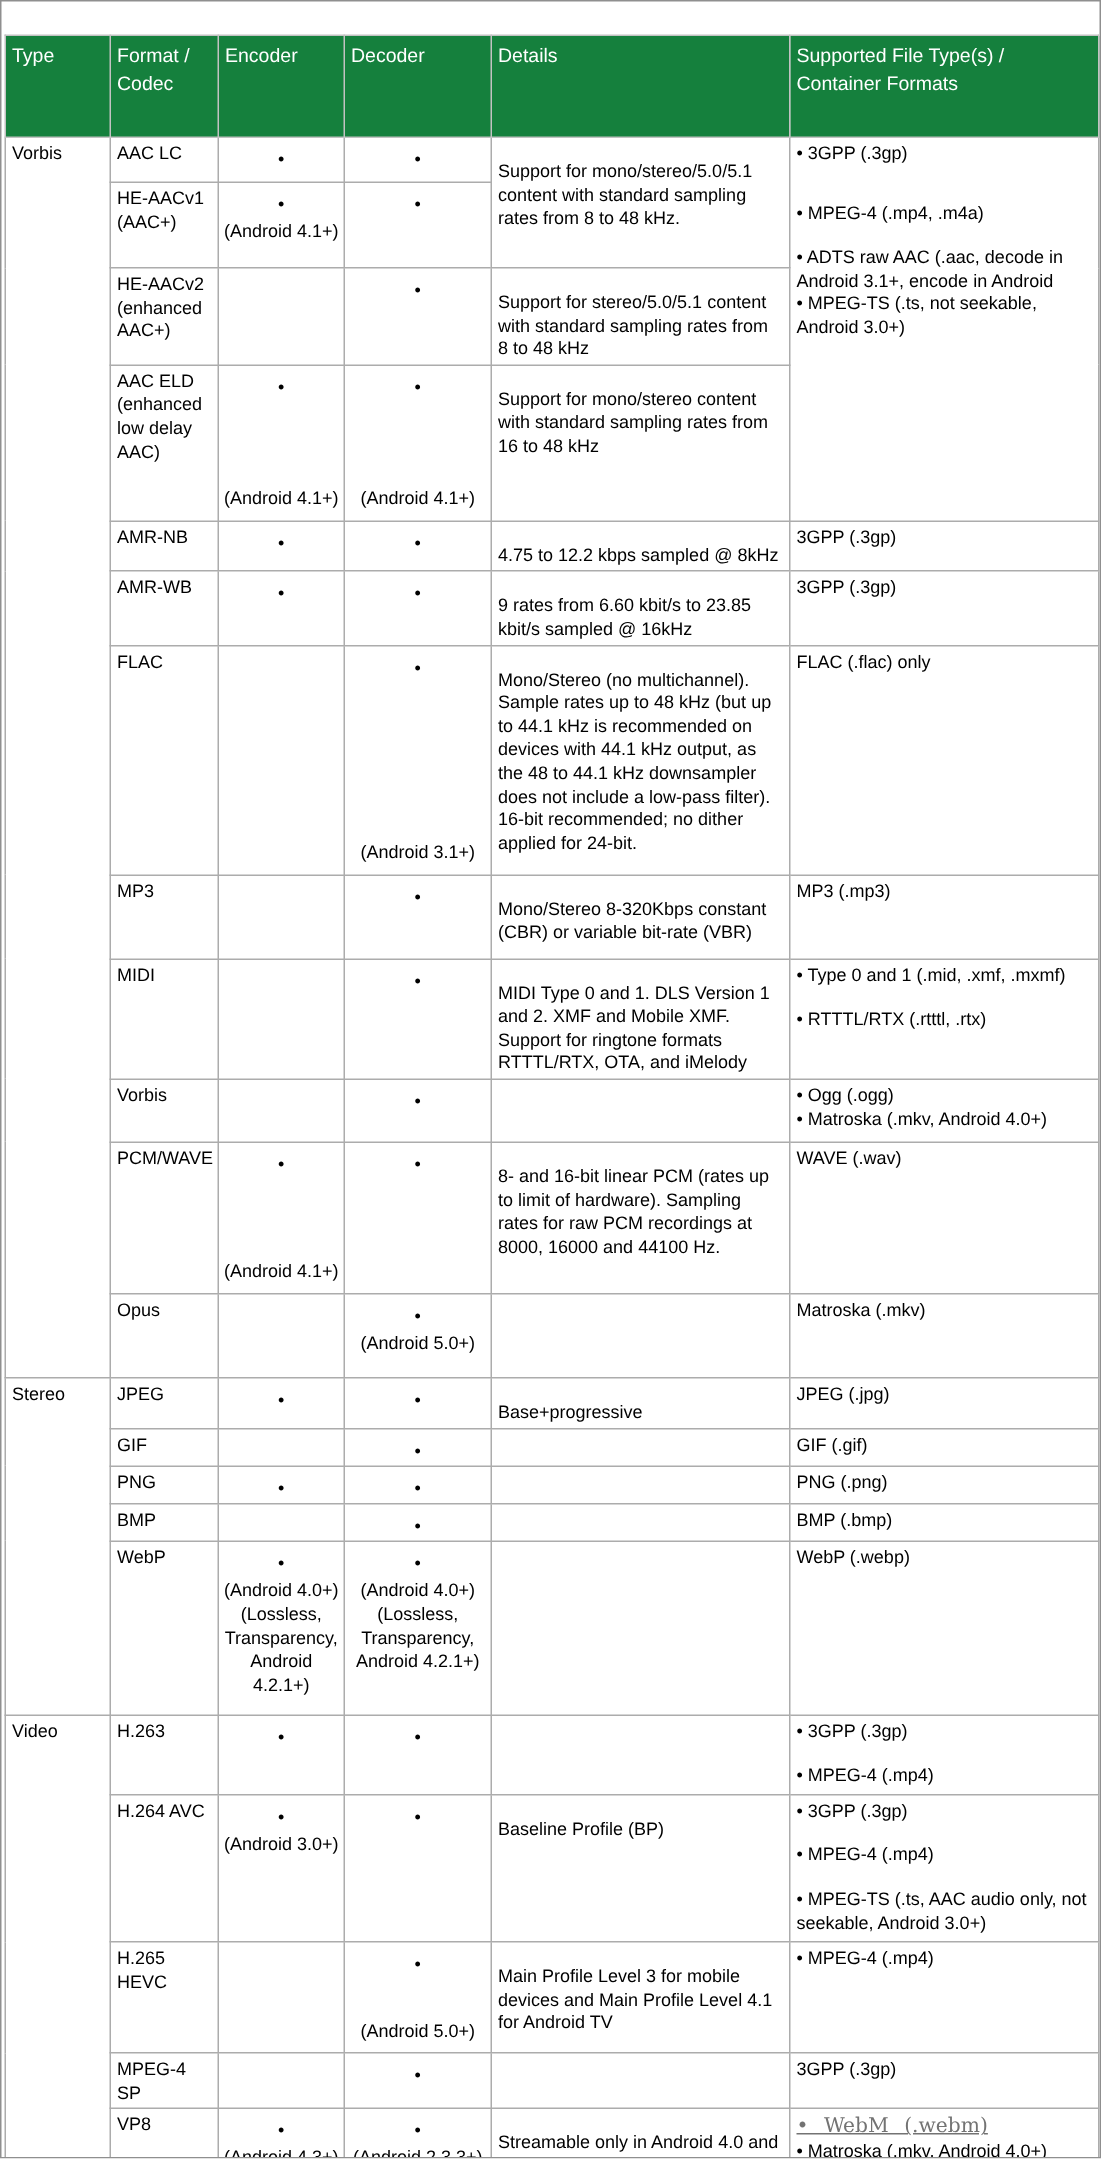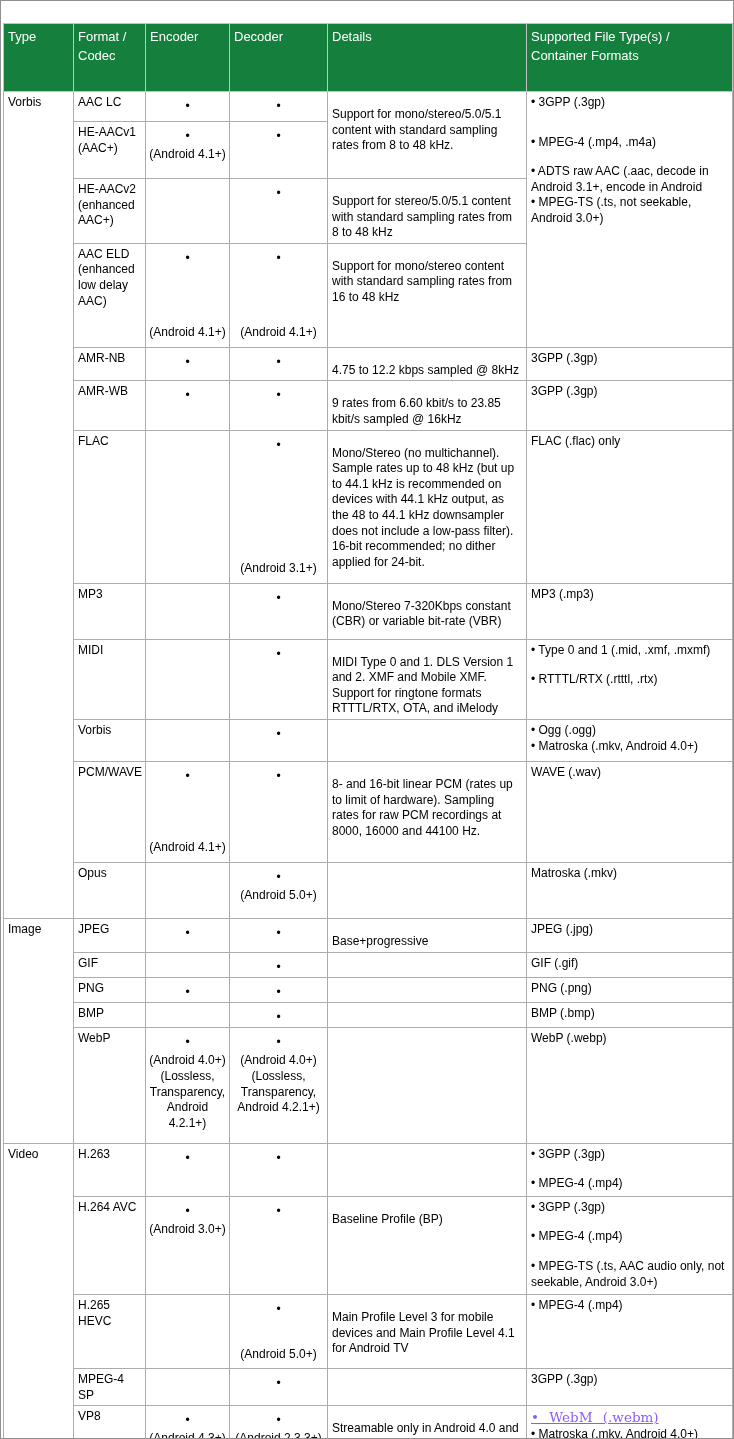--- a/index.html
+++ b/index.html
@@ -20,21 +20,21 @@
   .dot    { display:block; font-size:12px; line-height:11px; margin-top:3px; }
   .note   { display:block; margin-top:5px; }
   .note2  { display:block; margin-top:1px; }
   .bnote  { position:absolute; left:0; right:0; bottom:6px; text-align:center; }
   td.det  { padding-top:15px; }
   td.sup  { padding-top:3px; }
   td.sup .p { margin:0 0 14px 0; }
   td.sup .p.mb-lg { margin-bottom:24px; }
   td.sup .p.mb-0  { margin-bottom:0; }
   td.sup .p:last-child { margin-bottom:2px; }
-  .webm { color:#8b5cf6; font-family:"DejaVu Serif", serif; font-size:13.5px;
+  .webm { color:#737373; font-family:"DejaVu Serif", serif; font-size:13.5px;
           text-decoration:underline; word-spacing:6px; cursor:pointer; }
 </style>
 </head>
 <body>
 
 <div class="page">
 
   <table class="media">
     <colgroup>
       <col class="c-type">
@@ -139,21 +139,21 @@
       <td class="sup">
             <div class="p">FLAC (.flac) only</div>
           </td>
     </tr>
     <tr style="height:56px">
       <td class="fmt">MP3</td>
       <td class="ed"></td>
       <td class="ed">
             <span class="dot">•</span>
           </td>
-      <td class="det">Mono/Stereo 7-320Kbps constant (CBR) or variable bit-rate (VBR)</td>
+      <td class="det">Mono/Stereo 8-320Kbps constant (CBR) or variable bit-rate (VBR)</td>
       <td class="sup">
             <div class="p">MP3 (.mp3)</div>
           </td>
     </tr>
     <tr style="height:68px">
       <td class="fmt">MIDI</td>
       <td class="ed"></td>
       <td class="ed">
             <span class="dot">•</span>
           </td>
@@ -196,21 +196,21 @@
             <span class="dot">•</span>
             <span class="note">(Android 5.0+)</span>
           </td>
       <td class="det"></td>
       <td class="sup">
             <div class="p">Matroska (.mkv)</div>
           </td>
     </tr>
 
     <tr style="height:26px">
-      <td class="type" rowspan="5">Image</td>
+      <td class="type" rowspan="5">Stereo</td>
       <td class="fmt">JPEG</td>
       <td class="ed">
             <span class="dot">•</span>
           </td>
       <td class="ed">
             <span class="dot">•</span>
           </td>
       <td class="det">Base+progressive</td>
       <td class="sup">
             <div class="p">JPEG (.jpg)</div>

